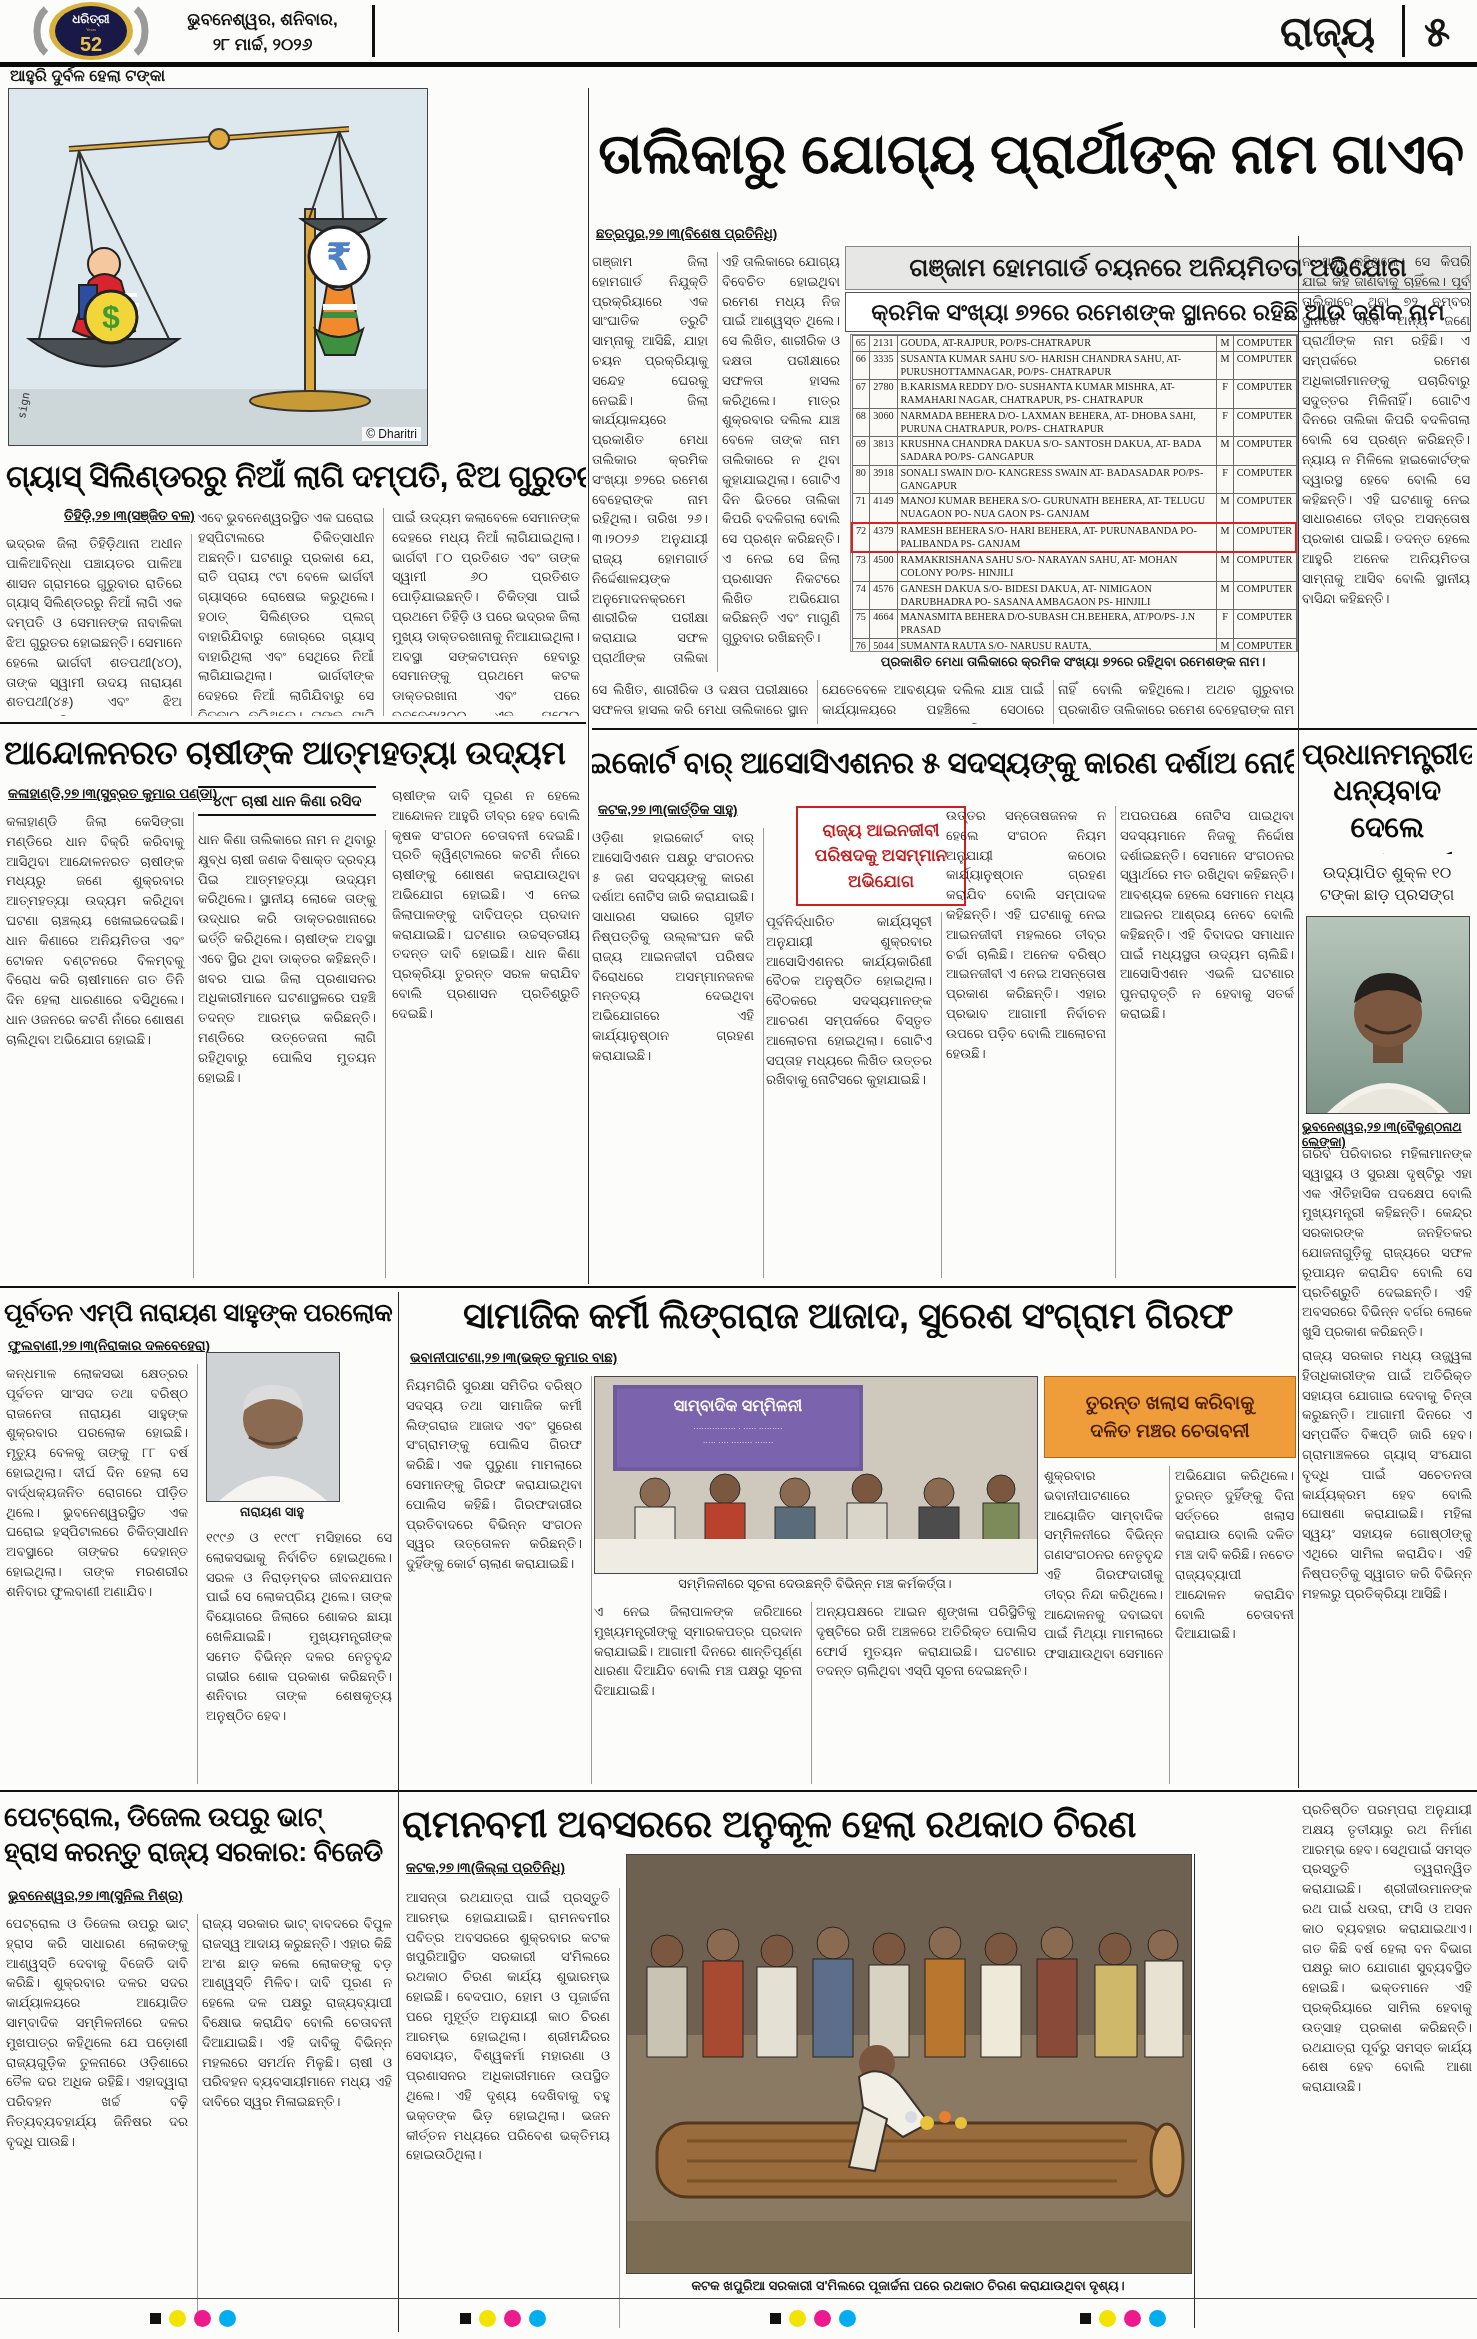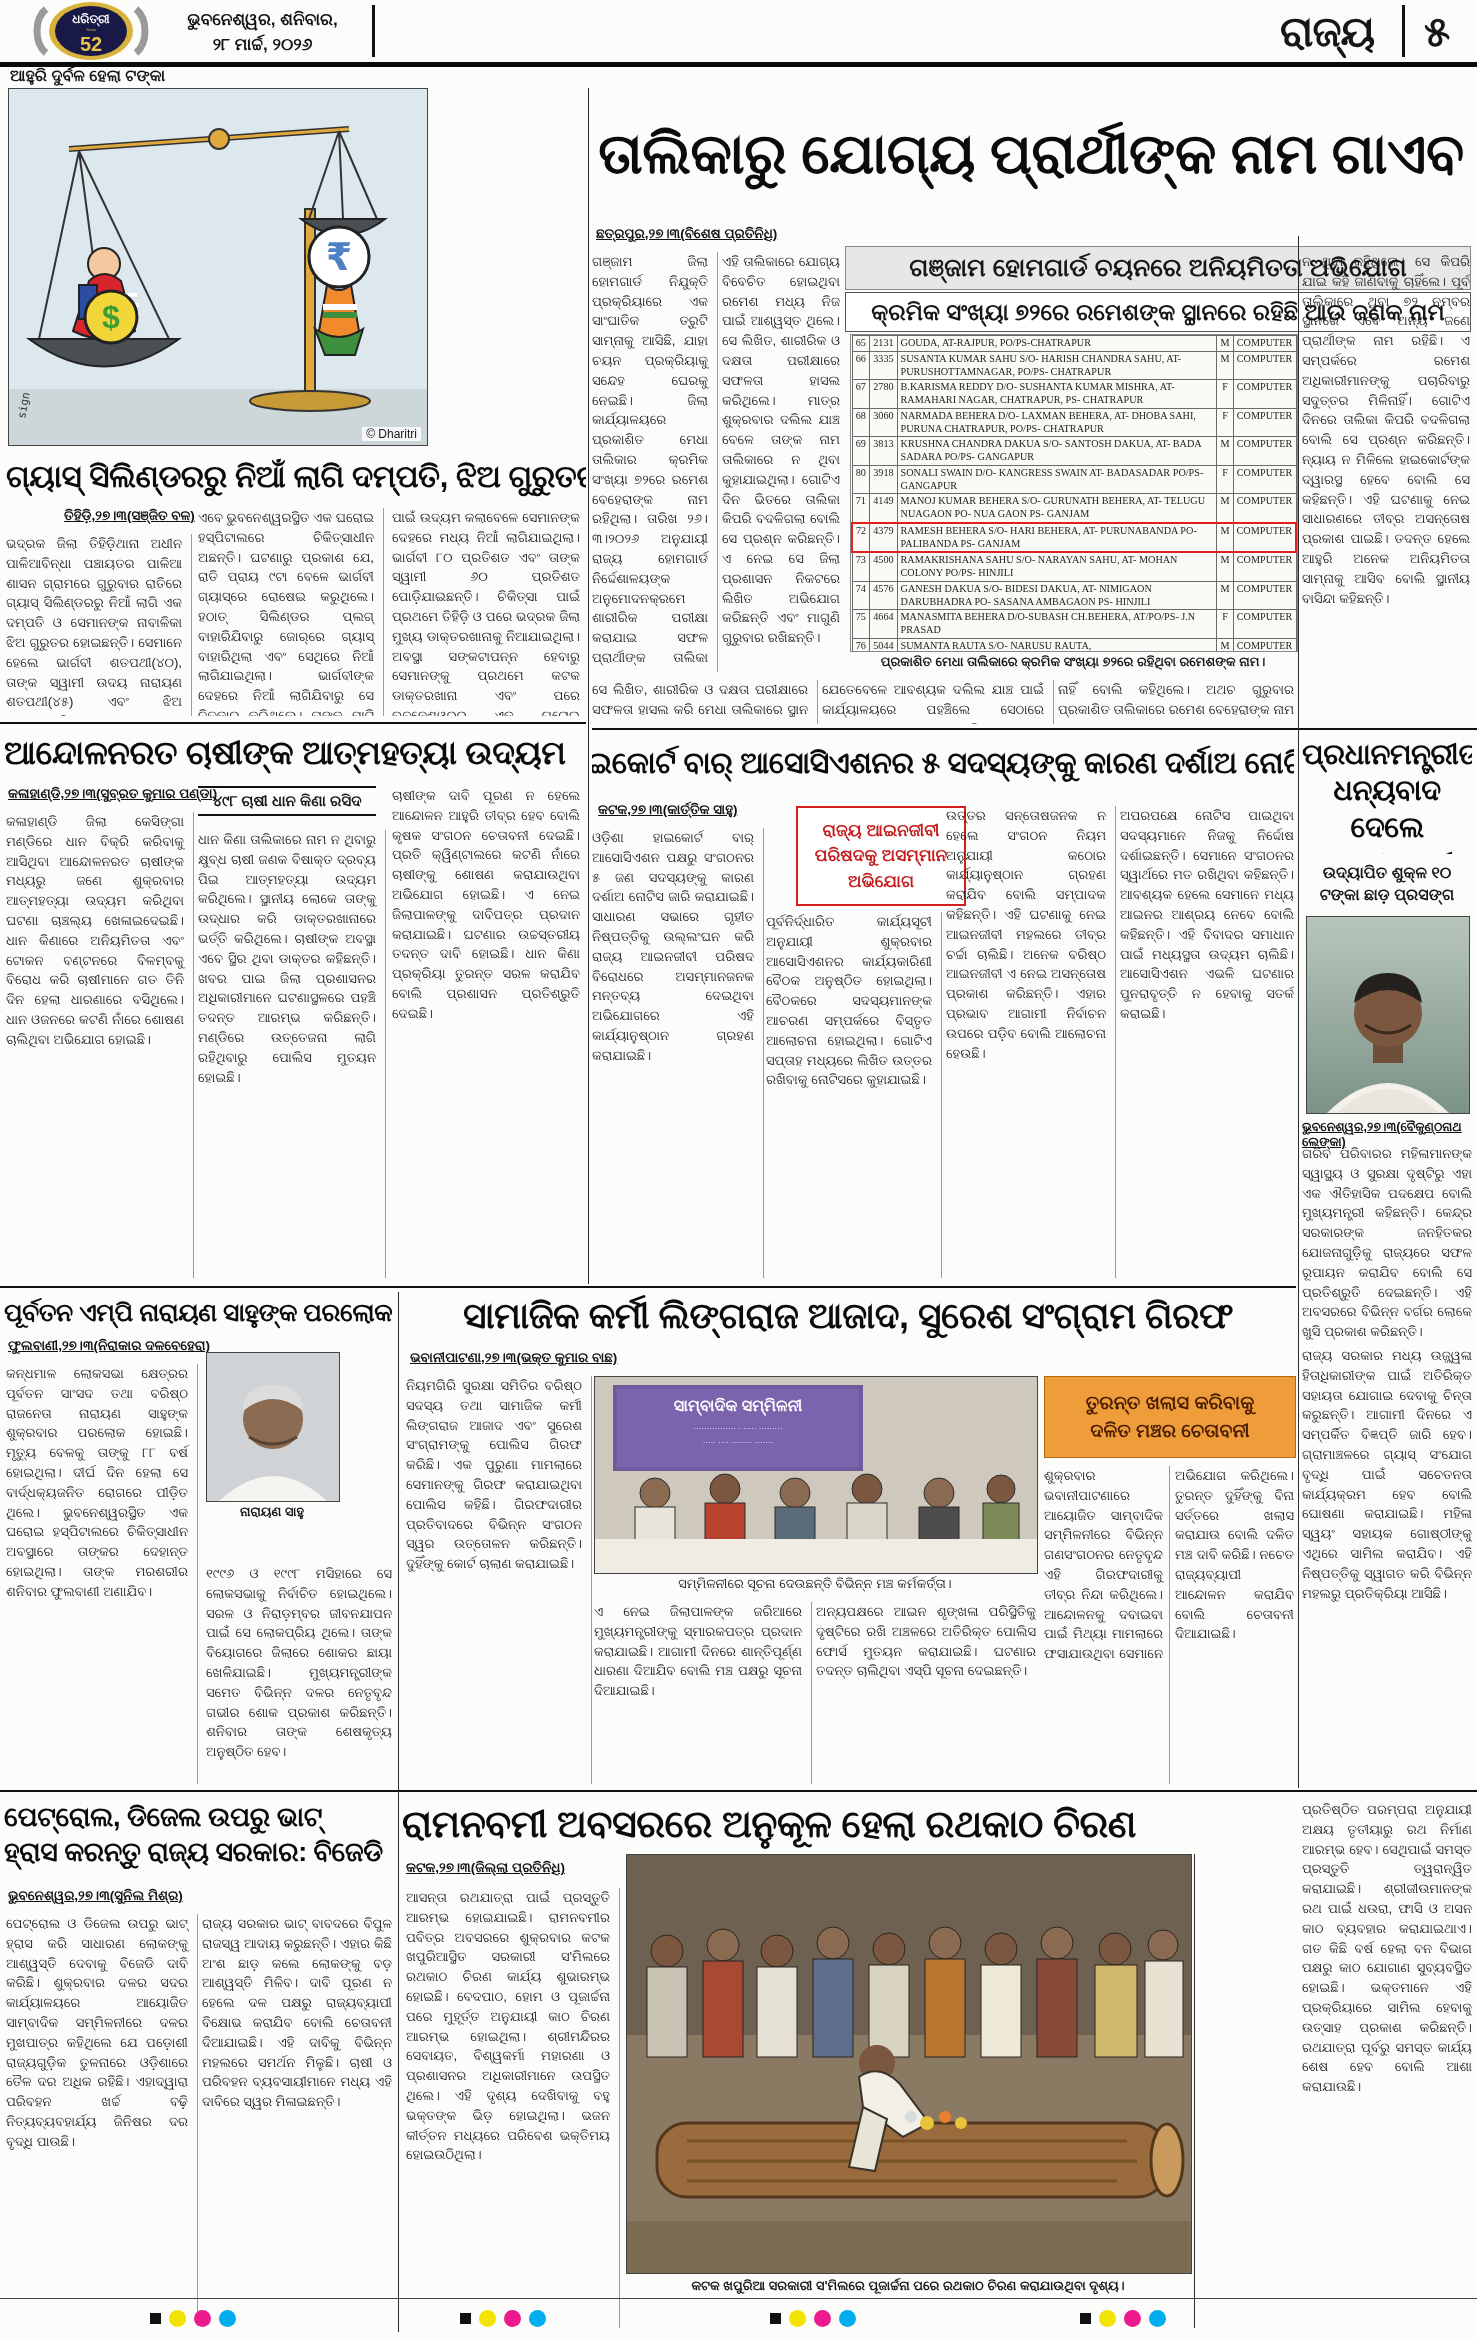--- a/index.html
+++ b/index.html
@@ -238,21 +238,21 @@
     <span>ରାଜ୍ୟ ଆଇନଜୀବୀ</span>
     <span>ପରିଷଦକୁ ଅସମ୍ମାନ</span>
     <span>ଅଭିଯୋଗ</span>
   </div>
   <div class="abs body colr" style="left:592px;top:828px;width:162px;height:450px;">ଓଡ଼ିଶା ହାଇକୋର୍ଟ ବାର୍ ଆସୋସିଏଶନ ପକ୍ଷରୁ ସଂଗଠନର ୫ ଜଣ ସଦସ୍ୟଙ୍କୁ କାରଣ ଦର୍ଶାଅ ନୋଟିସ ଜାରି କରାଯାଇଛି। ସାଧାରଣ ସଭାରେ ଗୃହୀତ ନିଷ୍ପତ୍ତିକୁ ଉଲ୍ଲଂଘନ କରି ରାଜ୍ୟ ଆଇନଜୀବୀ ପରିଷଦ ବିରୋଧରେ ଅସମ୍ମାନଜନକ ମନ୍ତବ୍ୟ ଦେଇଥିବା ଅଭିଯୋଗରେ ଏହି କାର୍ଯ୍ୟାନୁଷ୍ଠାନ ଗ୍ରହଣ କରାଯାଇଛି।</div>
   <div class="abs body colr" style="left:766px;top:912px;width:166px;height:366px;">ପୂର୍ବନିର୍ଦ୍ଧାରିତ କାର୍ଯ୍ୟସୂଚୀ ଅନୁଯାୟୀ ଶୁକ୍ରବାର ଆସୋସିଏଶନର କାର୍ଯ୍ୟକାରିଣୀ ବୈଠକ ଅନୁଷ୍ଠିତ ହୋଇଥିଲା। ବୈଠକରେ ସଦସ୍ୟମାନଙ୍କ ଆଚରଣ ସମ୍ପର୍କରେ ବିସ୍ତୃତ ଆଲୋଚନା ହୋଇଥିଲା। ଗୋଟିଏ ସପ୍ତାହ ମଧ୍ୟରେ ଲିଖିତ ଉତ୍ତର ରଖିବାକୁ ନୋଟିସରେ କୁହାଯାଇଛି।</div>
   <div class="abs body colr" style="left:946px;top:806px;width:160px;height:472px;">ଉତ୍ତର ସନ୍ତୋଷଜନକ ନ ହେଲେ ସଂଗଠନ ନିୟମ ଅନୁଯାୟୀ କଠୋର କାର୍ଯ୍ୟାନୁଷ୍ଠାନ ଗ୍ରହଣ କରାଯିବ ବୋଲି ସମ୍ପାଦକ କହିଛନ୍ତି। ଏହି ଘଟଣାକୁ ନେଇ ଆଇନଜୀବୀ ମହଲରେ ତୀବ୍ର ଚର୍ଚ୍ଚା ଚାଲିଛି। ଅନେକ ବରିଷ୍ଠ ଆଇନଜୀବୀ ଏ ନେଇ ଅସନ୍ତୋଷ ପ୍ରକାଶ କରିଛନ୍ତି। ଏହାର ପ୍ରଭାବ ଆଗାମୀ ନିର୍ବାଚନ ଉପରେ ପଡ଼ିବ ବୋଲି ଆଲୋଚନା ହେଉଛି।</div>
   <div class="abs body" style="left:1120px;top:806px;width:174px;height:472px;">ଅପରପକ୍ଷେ ନୋଟିସ ପାଇଥିବା ସଦସ୍ୟମାନେ ନିଜକୁ ନିର୍ଦ୍ଦୋଷ ଦର୍ଶାଇଛନ୍ତି। ସେମାନେ ସଂଗଠନର ସ୍ୱାର୍ଥରେ ମତ ରଖିଥିବା କହିଛନ୍ତି। ଆବଶ୍ୟକ ହେଲେ ସେମାନେ ମଧ୍ୟ ଆଇନର ଆଶ୍ରୟ ନେବେ ବୋଲି କହିଛନ୍ତି। ଏହି ବିବାଦର ସମାଧାନ ପାଇଁ ମଧ୍ୟସ୍ଥତା ଉଦ୍ୟମ ଚାଲିଛି। ଆସୋସିଏଶନ ଏଭଳି ଘଟଣାର ପୁନରାବୃତ୍ତି ନ ହେବାକୁ ସତର୍କ କରାଇଛି।</div>
 
   <div class="abs hl" style="left:1302px;top:736px;width:170px;height:118px;font-size:29px;white-space:normal;line-height:1.25;text-align:center;">ପ୍ରଧାନମନ୍ତ୍ରୀଙ୍କୁ ଧନ୍ୟବାଦ ଦେଲେ ମୁଖ୍ୟମନ୍ତ୍ରୀ</div>
-  <div class="abs" style="left:1302px;top:862px;width:170px;text-align:center;font-weight:bold;font-size:16px;line-height:1.4;">
+  <div class="abs" style="left:1302px;top:862px;width:170px;text-align:center;font-weight:normal;font-size:16px;line-height:1.4;">
     <div>ଉଦ୍ୟାପିତ ଶୁକ୍ଳ ୧୦</div>
     <div>ଟଙ୍କା ଛାଡ଼ ପ୍ରସଙ୍ଗ</div>
   </div>
   <div class="abs photo" style="left:1306px;top:916px;width:162px;height:196px;">
     <svg width="162" height="196" viewBox="0 0 162 196">
       <rect width="162" height="196" fill="#9fb4a8"></rect>
       <rect width="162" height="196" fill="url(#g1)"></rect>
       <defs>
           <linearGradient id="g1" x1="0" y1="0" x2="0" y2="1">
         <stop offset="0" stop-color="#b7c6bb"></stop>
@@ -281,21 +281,21 @@
   <div class="abs photo" style="left:206px;top:1352px;width:132px;height:148px;">
     <svg width="132" height="148" viewBox="0 0 132 148">
       <rect width="132" height="148" fill="#cfd3d6"></rect>
       <path d="M12 148 q54 -50 108 0 Z" fill="#f5f4f0"></path>
       <circle cx="66" cy="66" r="30" fill="#8a6a50"></circle>
       <path d="M36 58 q30 -24 60 0 q0 -26 -30 -26 q-30 0 -30 26Z" fill="#dcdcdc"></path>
       <path d="M42 84 q24 14 48 0" stroke="#5a4330" stroke-width="3" fill="none"></path>
     </svg>
   </div>
   <div class="abs caption" style="left:206px;top:1504px;width:132px;font-weight:bold;">ନାରାୟଣ ସାହୁ</div>
-  <div class="abs body" style="left:206px;top:1564px;width:186px;height:256px;">୧୯୯୬ ଓ ୧୯୯୮ ମସିହାରେ ସେ ଲୋକସଭାକୁ ନିର୍ବାଚିତ ହୋଇଥିଲେ। ସରଳ ଓ ନିରାଡ଼ମ୍ବର ଜୀବନଯାପନ ପାଇଁ ସେ ଲୋକପ୍ରିୟ ଥିଲେ। ତାଙ୍କ ବିୟୋଗରେ ଜିଲାରେ ଶୋକର ଛାୟା ଖେଳିଯାଇଛି। ମୁଖ୍ୟମନ୍ତ୍ରୀଙ୍କ ସମେତ ବିଭିନ୍ନ ଦଳର ନେତୃବୃନ୍ଦ ଗଭୀର ଶୋକ ପ୍ରକାଶ କରିଛନ୍ତି। ଶନିବାର ତାଙ୍କ ଶେଷକୃତ୍ୟ ଅନୁଷ୍ଠିତ ହେବ।</div>
+  <div class="abs body" style="left:206px;top:1528px;width:186px;height:256px;">୧୯୯୬ ଓ ୧୯୯୮ ମସିହାରେ ସେ ଲୋକସଭାକୁ ନିର୍ବାଚିତ ହୋଇଥିଲେ। ସରଳ ଓ ନିରାଡ଼ମ୍ବର ଜୀବନଯାପନ ପାଇଁ ସେ ଲୋକପ୍ରିୟ ଥିଲେ। ତାଙ୍କ ବିୟୋଗରେ ଜିଲାରେ ଶୋକର ଛାୟା ଖେଳିଯାଇଛି। ମୁଖ୍ୟମନ୍ତ୍ରୀଙ୍କ ସମେତ ବିଭିନ୍ନ ଦଳର ନେତୃବୃନ୍ଦ ଗଭୀର ଶୋକ ପ୍ରକାଶ କରିଛନ୍ତି। ଶନିବାର ତାଙ୍କ ଶେଷକୃତ୍ୟ ଅନୁଷ୍ଠିତ ହେବ।</div>
 
   <div class="abs hl" style="left:402px;top:1294px;width:892px;height:44px;font-size:36px;display:flex;align-items:center;justify-content:center;">ସାମାଜିକ କର୍ମୀ ଲିଙ୍ଗରାଜ ଆଜାଦ, ସୁରେଶ ସଂଗ୍ରାମ ଗିରଫ</div>
   <div class="abs dateline" style="left:410px;top:1350px;width:300px;">ଭବାନୀପାଟଣା,୨୭।୩(ଭକ୍ତ କୁମାର ବାଛ)</div>
   <div class="abs body colr" style="left:406px;top:1376px;width:176px;height:408px;">ନିୟମଗିରି ସୁରକ୍ଷା ସମିତିର ବରିଷ୍ଠ ସଦସ୍ୟ ତଥା ସାମାଜିକ କର୍ମୀ ଲିଙ୍ଗରାଜ ଆଜାଦ ଏବଂ ସୁରେଶ ସଂଗ୍ରାମଙ୍କୁ ପୋଲିସ ଗିରଫ କରିଛି। ଏକ ପୁରୁଣା ମାମଲାରେ ସେମାନଙ୍କୁ ଗିରଫ କରାଯାଇଥିବା ପୋଲିସ କହିଛି। ଗିରଫଦାରୀର ପ୍ରତିବାଦରେ ବିଭିନ୍ନ ସଂଗଠନ ସ୍ୱର ଉତ୍ତୋଳନ କରିଛନ୍ତି। ଦୁହିଁଙ୍କୁ କୋର୍ଟ ଚାଲାଣ କରାଯାଇଛି।</div>
   <div class="abs photo" style="left:594px;top:1376px;width:442px;height:196px;">
     <svg width="442" height="196" viewBox="0 0 442 196">
       <rect width="442" height="196" fill="#cfc9bd"></rect>
       <rect x="18" y="8" width="250" height="86" fill="#6f5a9e"></rect>
       <rect x="22" y="12" width="242" height="78" fill="#7b63ad"></rect>
       <text x="143" y="34" text-anchor="middle" font-size="16" fill="#ffffff" font-weight="bold">ସାମ୍ବାଦିକ ସମ୍ମିଳନୀ</text>

